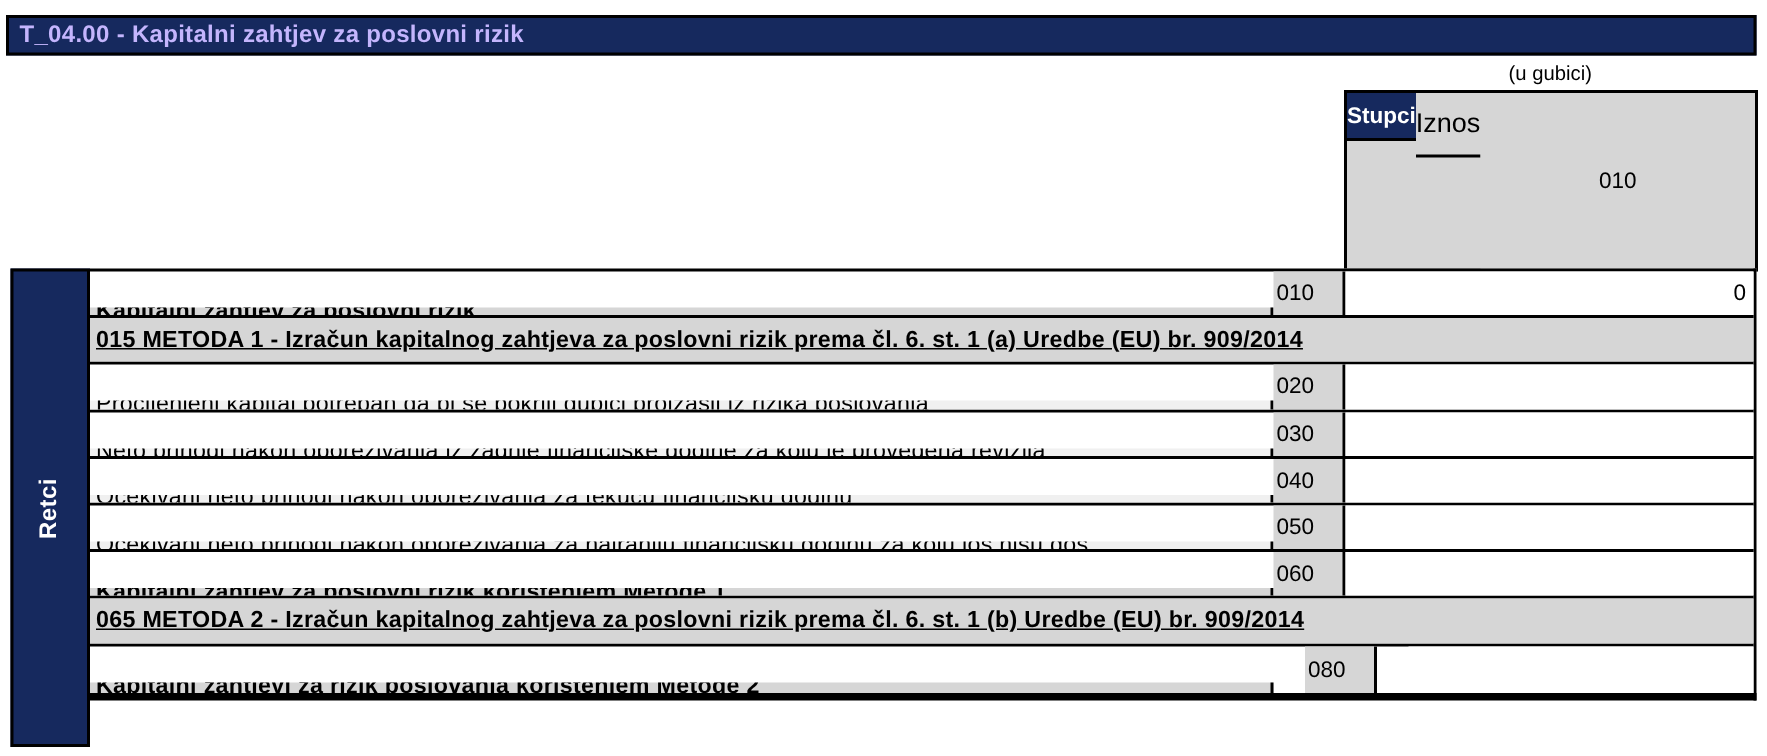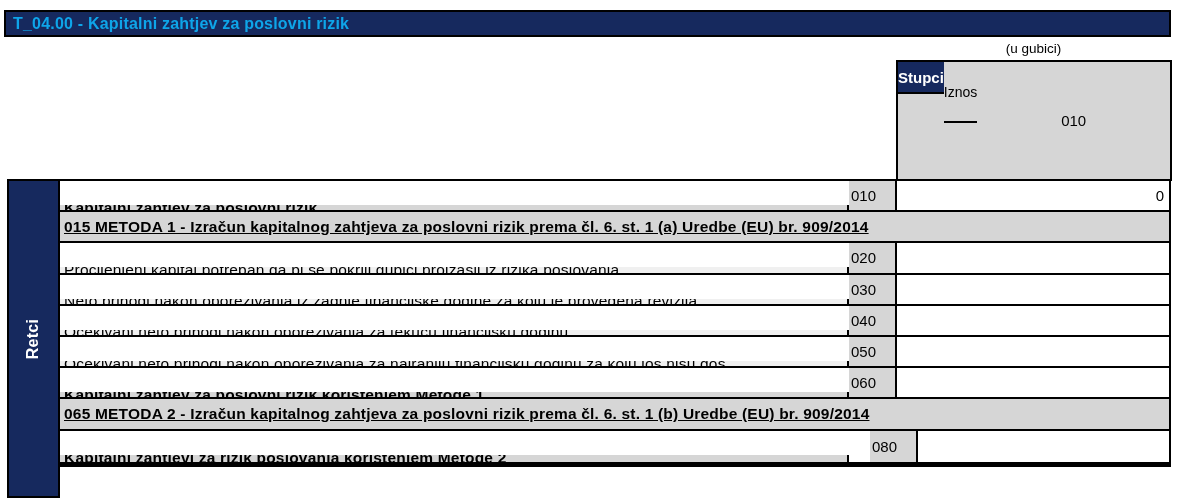--- a/index.html
+++ b/index.html
@@ -13,21 +13,21 @@
   body{
     font-family:"Liberation Sans", sans-serif;
     width:1178px;height:504px;position:relative;overflow:hidden;
   }
   .stage{position:absolute;left:0;top:0;width:1178px;height:504px;background:#fff;}
 
   
   .title-bar{
     position:absolute;left:4px;top:10px;width:1167px;height:27px;
     background:var(--navy);border:2px solid var(--border);
-    color:#0ea5e9;font-weight:bold;font-size:16px;
+    color:#c4b5fd;font-weight:bold;font-size:16px;
     display:flex;align-items:center;padding-left:7px;letter-spacing:.2px;
     white-space:nowrap;overflow:hidden;
   }
 
   
   .currency-note{
     position:absolute;left:896px;top:41px;width:275px;height:17px;
     text-align:center;font-size:13.5px;color:#000;
   }
 
@@ -36,22 +36,22 @@
     position:absolute;left:896px;top:60px;width:276px;height:121px;
     border:2px solid var(--border);background:var(--gray-strong);
     display:flex;
   }
   .col-box .group{
     height:32px;background:var(--navy);border-bottom:2px solid var(--border);
     color:#fff;font-weight:bold;font-size:15px;
     display:flex;align-items:center;justify-content:center;
   }
   .col-box .name{
-    height:61px;background:var(--gray-strong);border-bottom:2px solid var(--border);
-    font-size:14px;color:#000;
+    height:43px;background:var(--gray-strong);border-bottom:2px solid var(--border);
+    font-size:18px;color:#000;
     display:flex;align-items:center;justify-content:center;
   }
   .col-box .strip{
     height:14px;background:var(--gray-strong);border-bottom:2px solid var(--border);
   }
   .col-box .code{
     flex:1;background:var(--gray-strong);font-size:15px;color:#000;
     display:flex;align-items:center;justify-content:center;
   }
 

